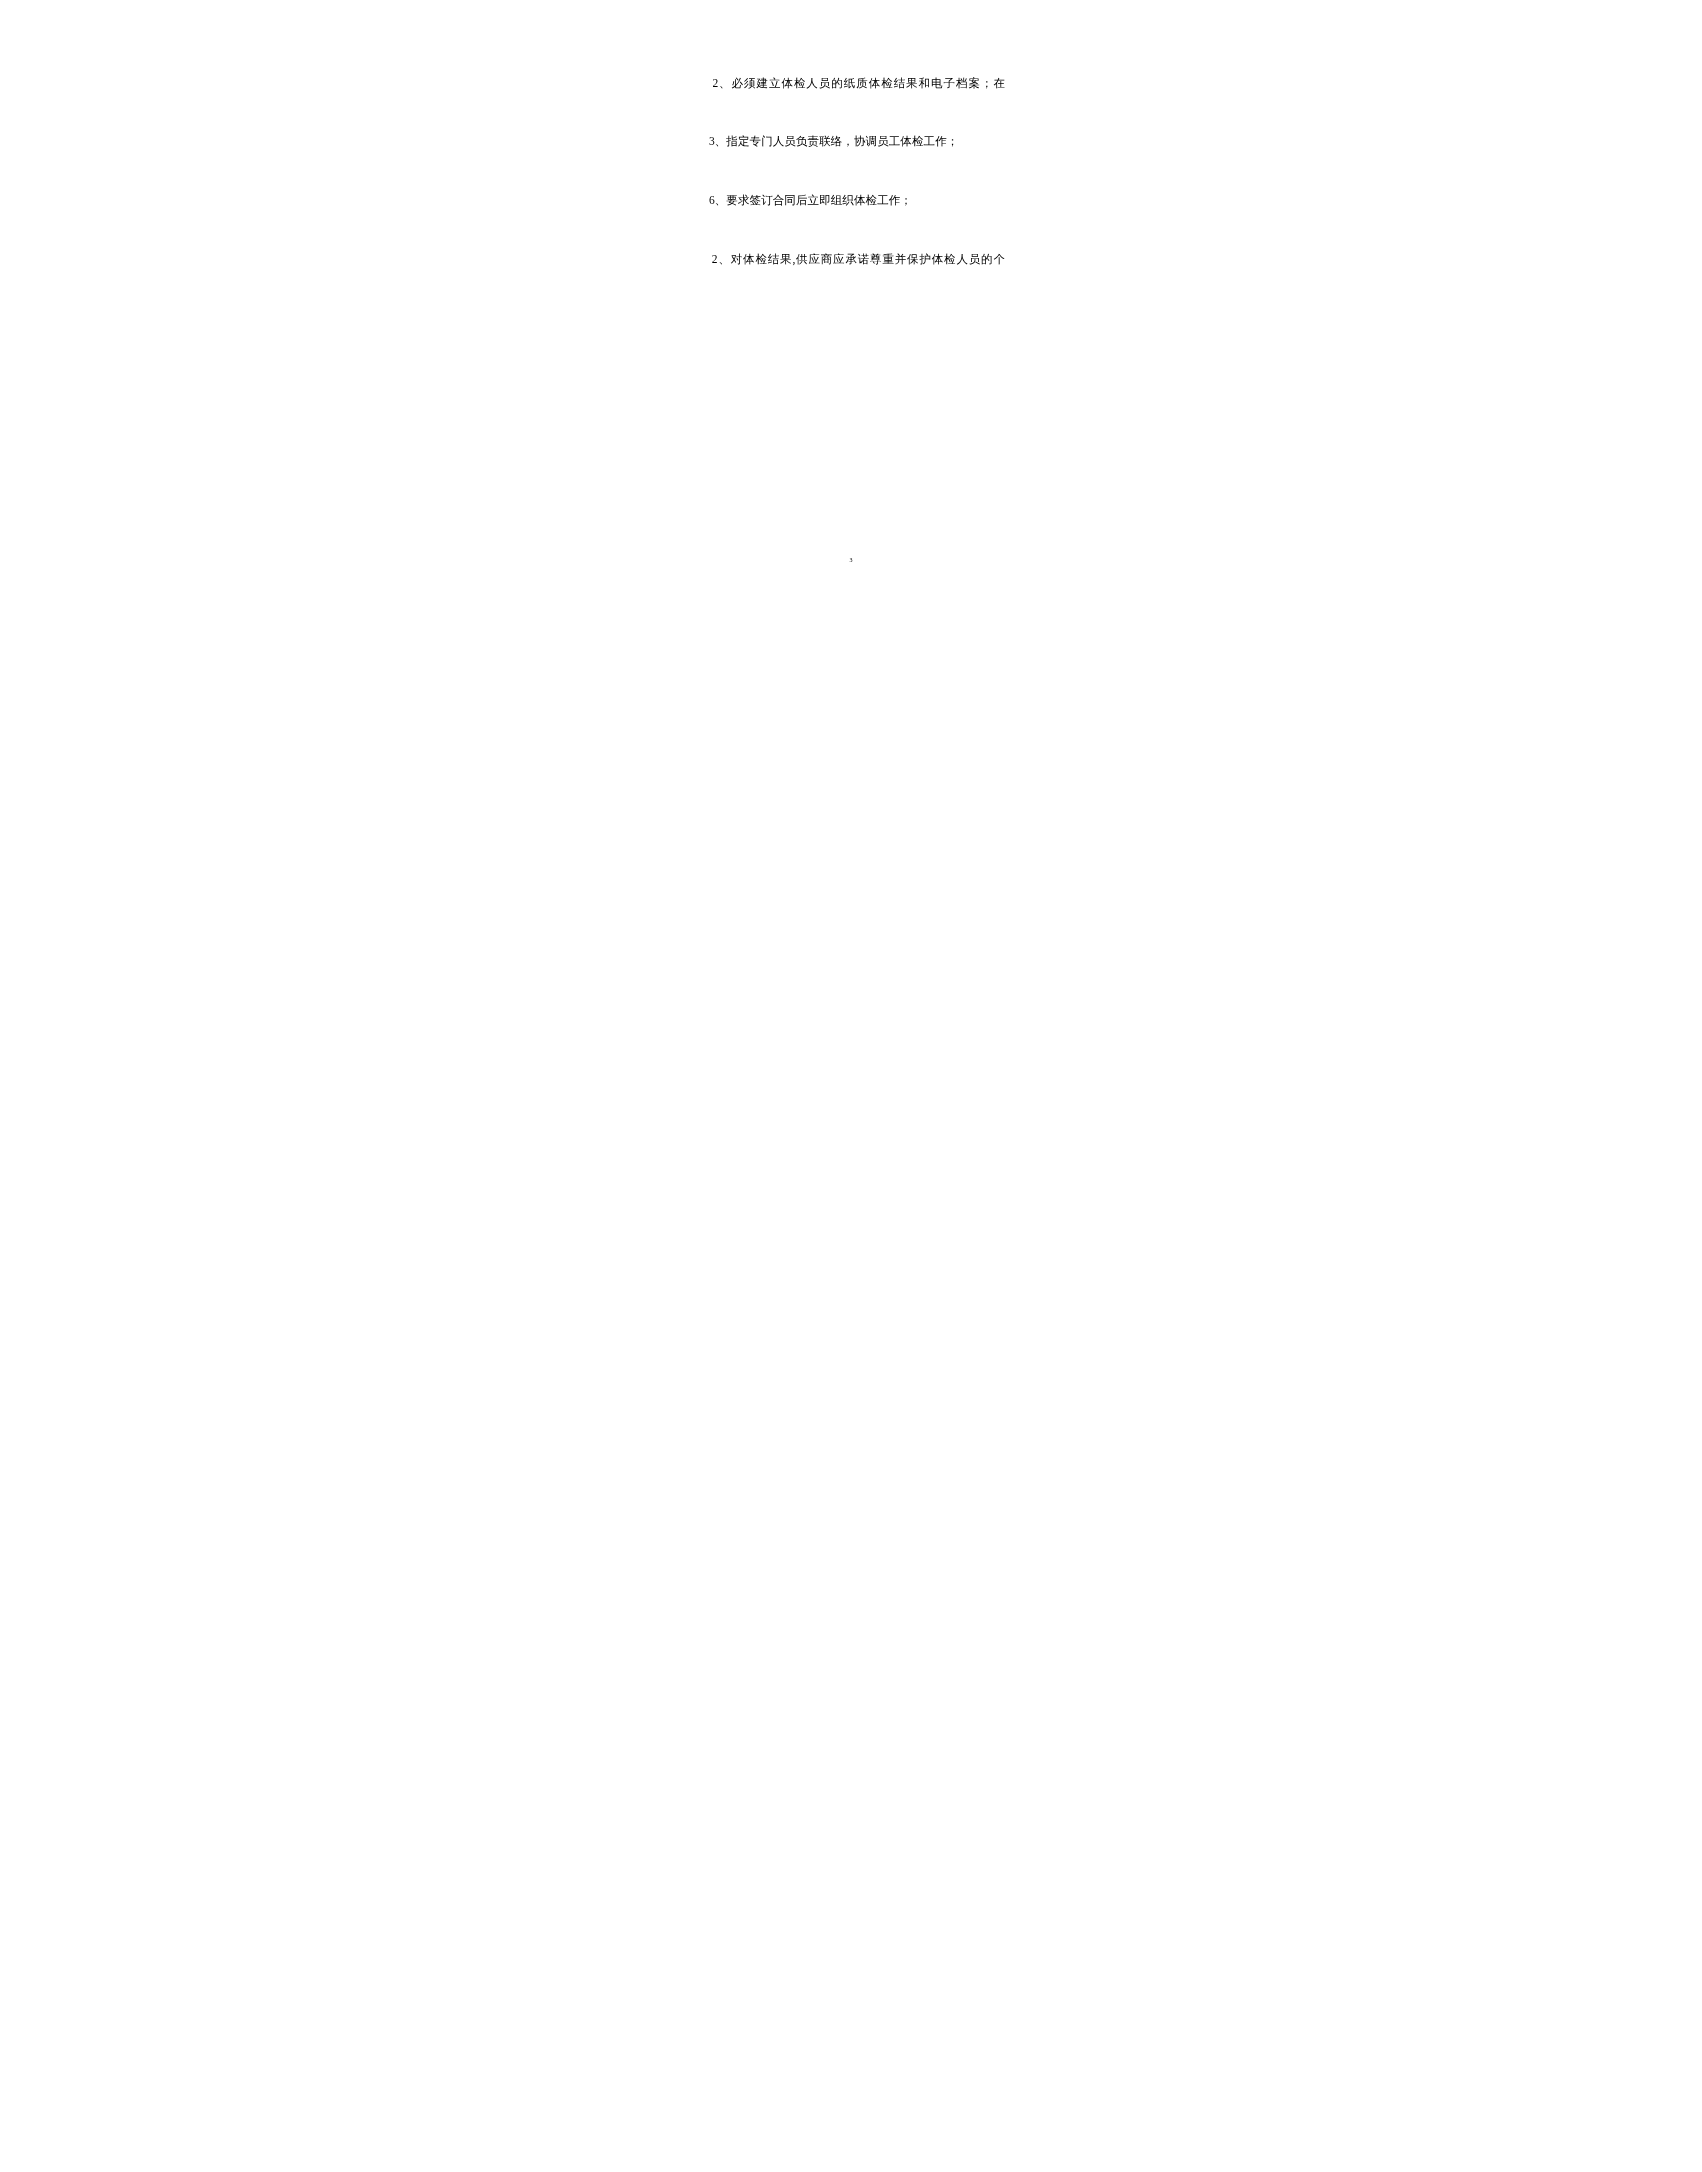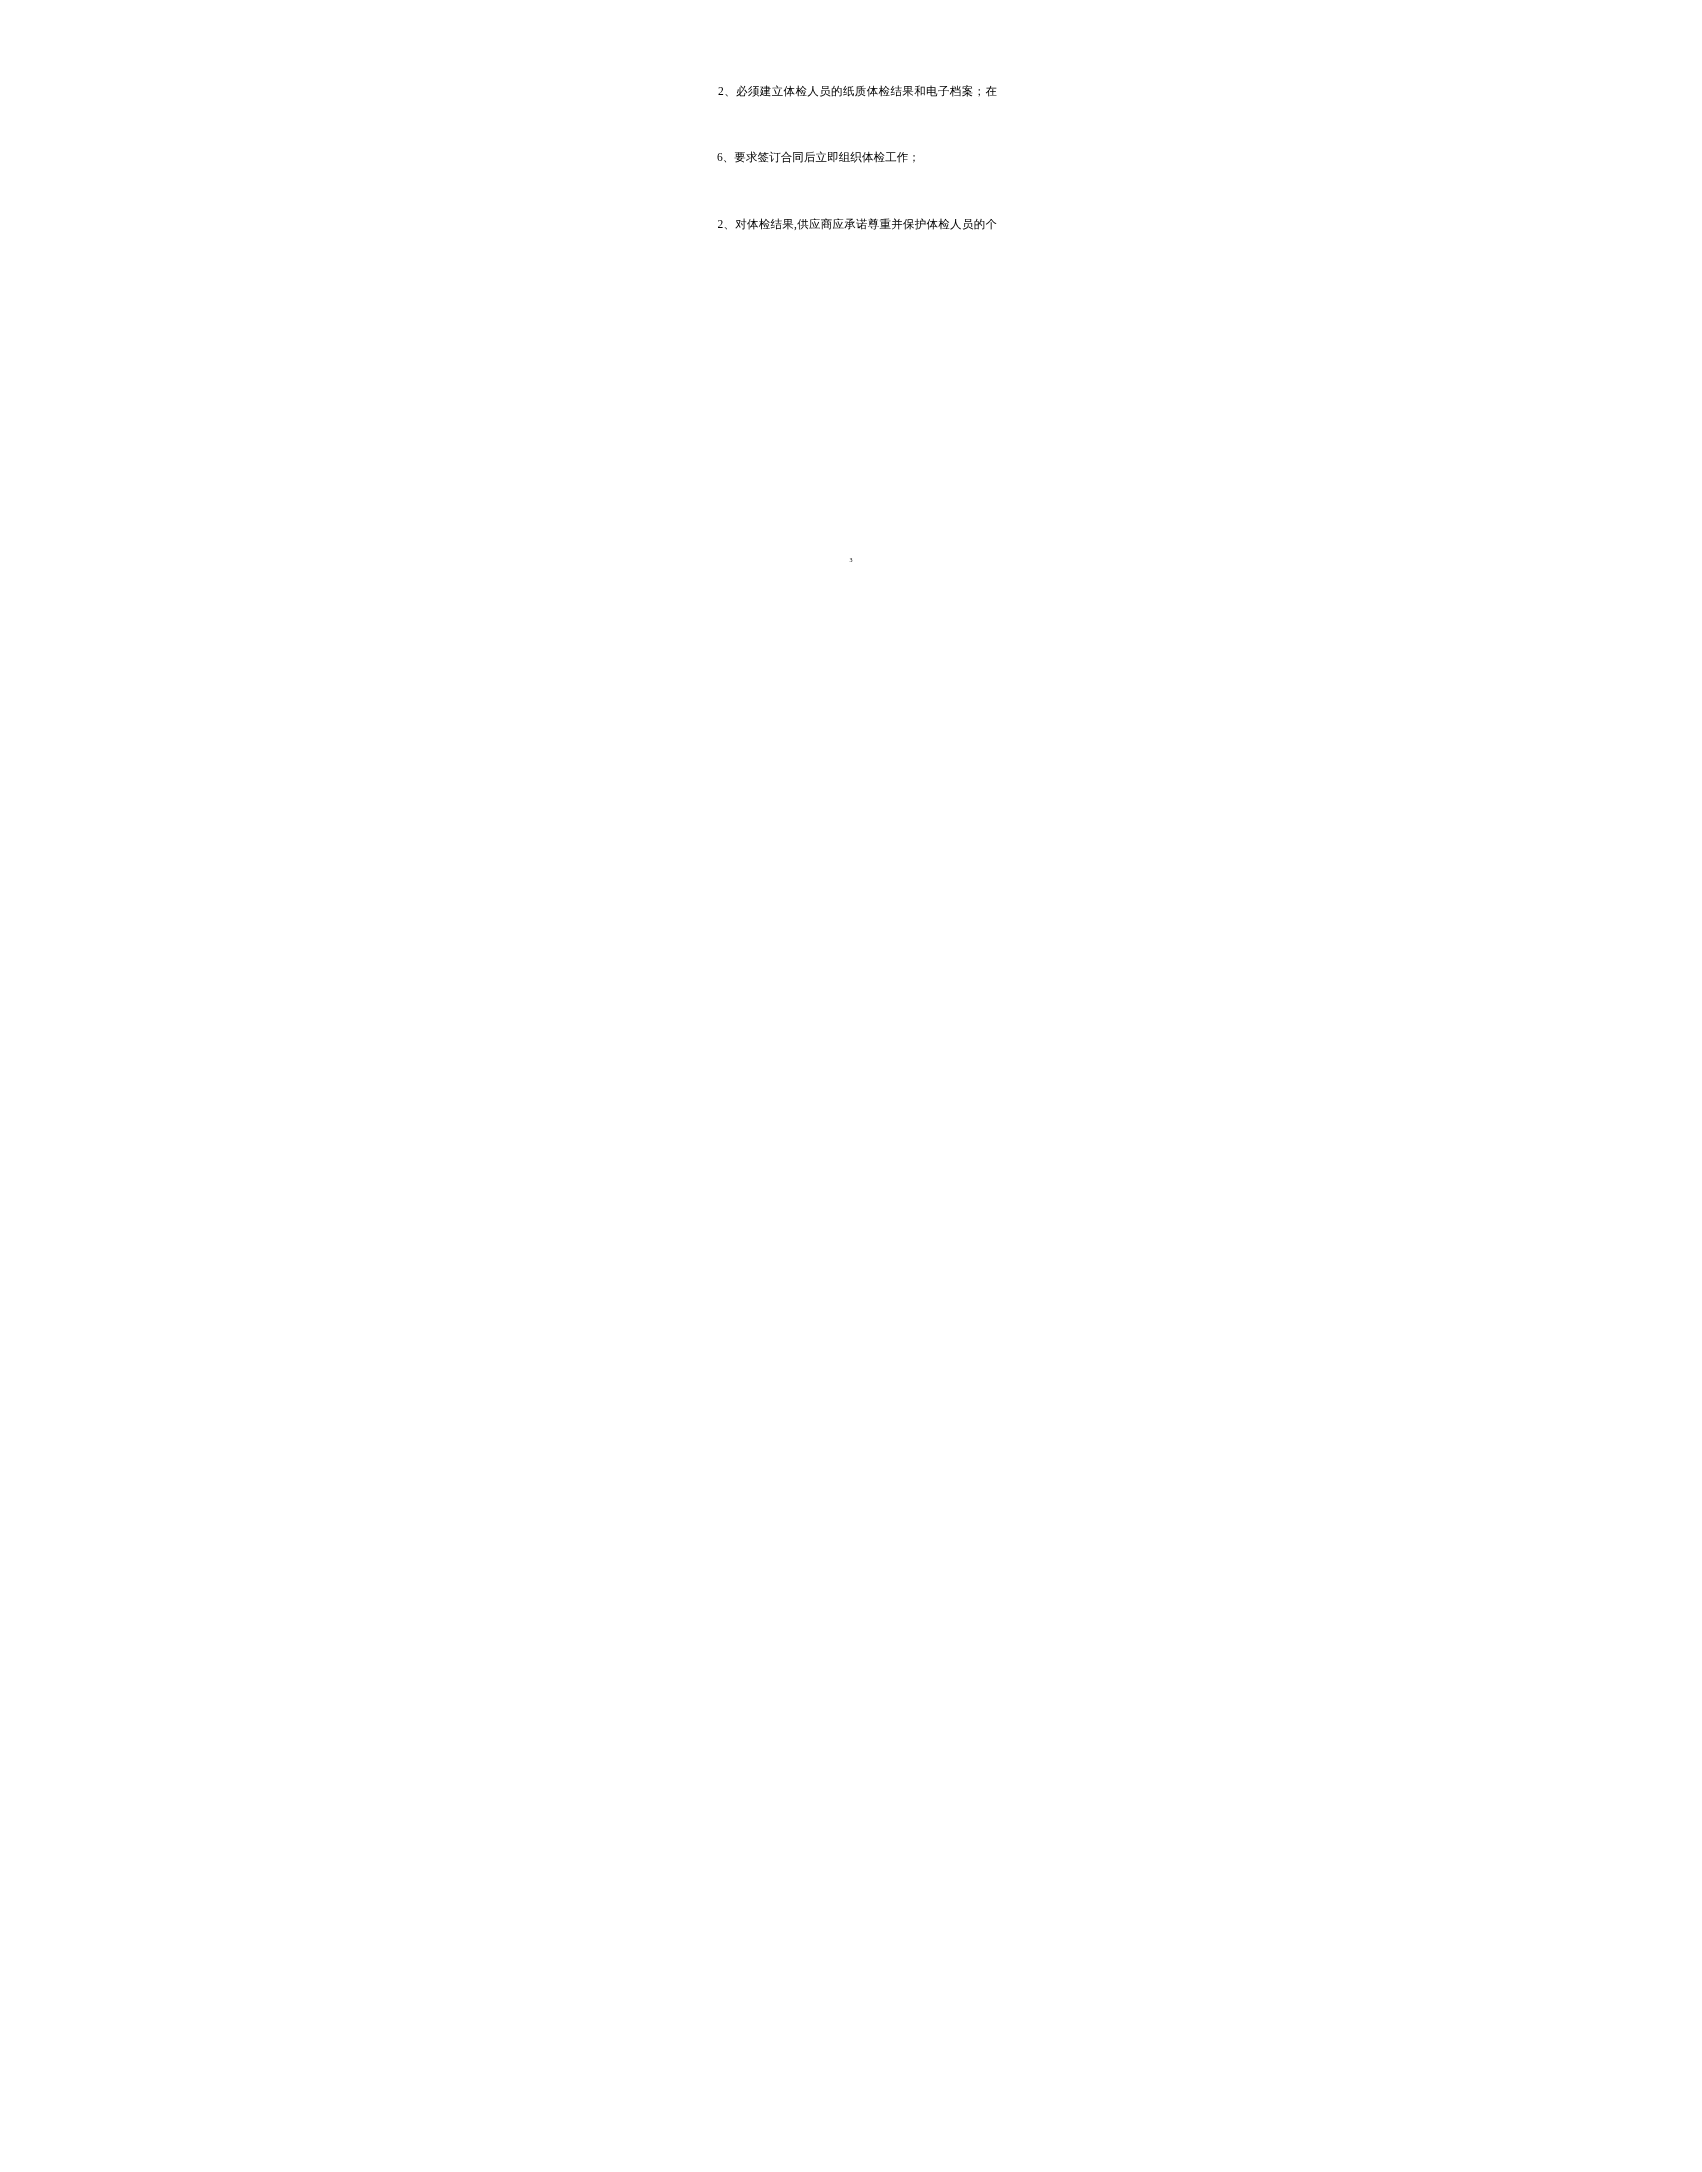--- a/index.html
+++ b/index.html
@@ -17,21 +17,21 @@
     font-family: "Liberation Serif", "DejaVu Serif", serif;
     overflow: hidden;
   }
   .content {
     position: absolute;
     top: 54px;
     left: 59px;
     width: 308px;
   }
   p.line {
-    margin: 8px;
+    margin: 0;
     padding: 0;
     font-size: 11.5px;
     line-height: 19.6px;
     white-space: pre-wrap;
     text-align: left;
     letter-spacing: 0.1px;
   }
   p.line.indent {
     text-indent: 23px;
   }
@@ -52,20 +52,23 @@
 </head>
 <body>
 
 <div class="page">
   <div class="content" id="doc-lines">
   <p class="line indent stretch">
     <span class="text">2、必须建立体检人员的纸质体检结果和电子档案；在</span>
   </p>
 
 
+  <p class="line indent">
+    <span class="text">3、指定专门人员负责联络，协调员工体检工作；</span>
+  </p>
 
 
 
   <p class="line indent">
     <span class="text">6、要求签订合同后立即组织体检工作；</span>
   </p>
 
 
   <p class="line indent stretch">
     <span class="text">2、对体检结果,供应商应承诺尊重并保护体检人员的个</span>

